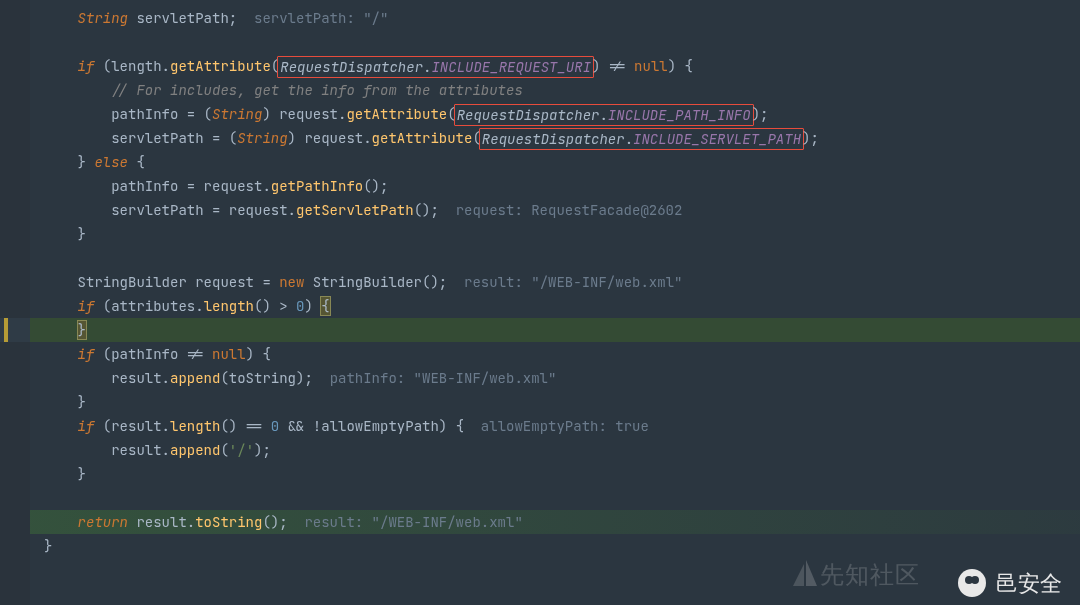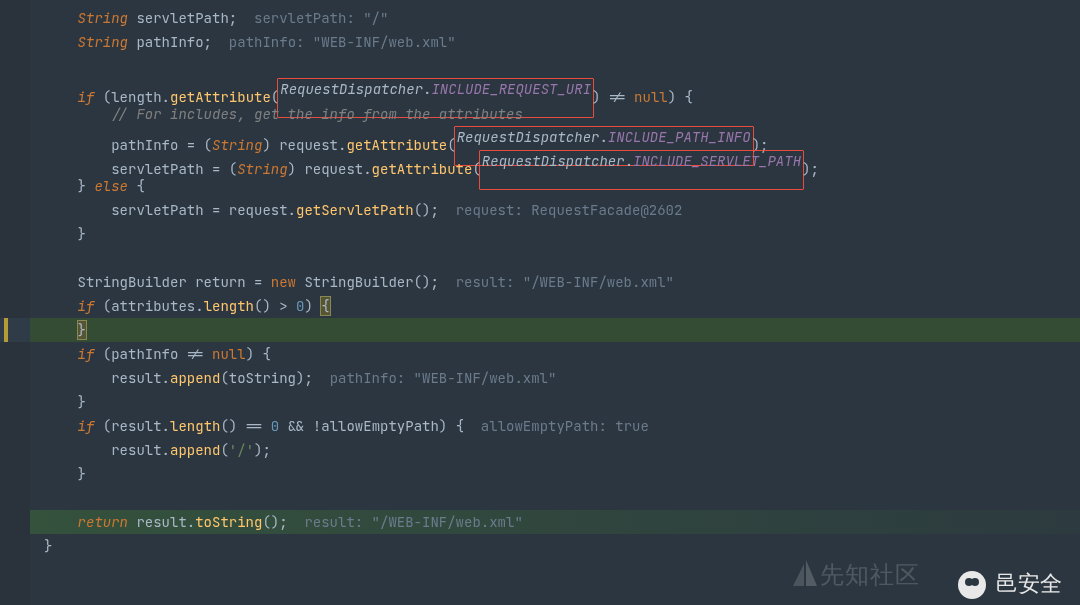--- a/index.html
+++ b/index.html
@@ -11,56 +11,56 @@
 .kw { color:#cc7832; font-style:italic; }
 .method { color:#ffc66d; }
 .str { color:#6a8759; }
 .cmt { color:#808080; font-style:italic;text-align:right; }
 .hint { color:#6b7b8c; }
 .type { color:#a9b7c6; }
 .null { color:#cc7832; }
 .new { color:#cc7832; }
 .num { color:#6897bb; }
 .fld { color:#9876aa; font-style:italic; }
-.box { border:1px solid #e74c3c; border-radius:1px; display:inline-block; padding:0 2px; margin:0 -2px; line-height:20px; height:40px; vertical-align:middle; }
+.box { border:1px solid #e74c3c; border-radius:1px; display:inline-block; padding:0 2px; margin:0 -2px; line-height:20px; height:22px; vertical-align:middle; }
 .hlgreen { background:#344b34; }
 .retline { background:linear-gradient(90deg, rgba(58,100,58,0.6), rgba(58,100,58,0.1)); }
 .brace-match { background:#555533; outline:1px solid #888855; }
 .caret-strip { position:absolute; left:-30px; width:30px; height:24px; background:#2f3b46; }
 .gm-y { position:absolute; left:-26px; width:4px; height:24px; background:#b59b36; }
 .gm-y2 { position:absolute; left:-26px; width:4px; height:24px; background:#b59b36; }
-.watermark { position:absolute; right:18px; bottom:6px; display:flex; align-items:flex-end; gap:10px; }
+.watermark { position:absolute; right:18px; bottom:6px; display:flex; align-items:flex-start; gap:10px; }
 .watermark .bubble { width:28px; height:28px; background:#e8e8e8; border-radius:50%; position:relative; }
 .watermark .bubble::after { content:""; position:absolute; top:7px; left:7px; width:8px; height:8px; border-radius:50%; background:#2b3640; box-shadow: 6px 0 0 #2b3640; }
 .watermark .txt { color:#e8e8e8; font-family:"Microsoft YaHei","PingFang SC",sans-serif; font-size:22px; }
 .watermark2 { position:absolute; right:160px; bottom:14px; display:flex; align-items:center; opacity:0.20; }
 .watermark2 .logo { width:30px; height:30px; position:relative; }
 .watermark2 .logo::before { content:""; position:absolute; left:3px; top:4px; width:0; height:0; border-left:11px solid transparent; border-bottom:22px solid #d0d0d0; }
 .watermark2 .logo::after { content:""; position:absolute; left:16px; top:0; width:0; height:0; border-right:11px solid transparent; border-bottom:26px solid #f0f0f0; }
 .watermark2 .txt { color:#e0e0e0; font-family:"Microsoft YaHei","PingFang SC",sans-serif; font-size:24px; letter-spacing:1px; }
 </style>
 </head>
 <body>
 
 <div class="editor">
   <div class="gutter"></div>
   <div class="code">
 
     <div class="line">    <span class="kw">String</span><span> servletPath;  </span><span class="hint">servletPath: "/"</span></div>
-    <div class="line">    <span class="kw">String</span><span> pathInfo;  </span><span class="hint">pathInfo: "WEB-INF/web.xml"</span></div>
     <div class="line"></div>
     <div class="line">    <span class="kw">if</span><span> (length.</span><span class="method">getAttribute</span><span>(</span><span class="box"><span class="type" style="font-style:italic;">RequestDispatcher</span><span>.</span><span class="fld">INCLUDE_REQUEST_URI</span></span><span>) != </span><span class="null">null</span><span>) {</span></div>
     <div class="line">        <span class="cmt">// For includes, get the info from the attributes</span></div>
     <div class="line">        <span>pathInfo = (</span><span class="kw">String</span><span>) request.</span><span class="method">getAttribute</span><span>(</span><span class="box"><span class="type" style="font-style:italic;">RequestDispatcher</span><span>.</span><span class="fld">INCLUDE_PATH_INFO</span></span><span>);</span></div>
     <div class="line">        <span>servletPath = (</span><span class="kw">String</span><span>) request.</span><span class="method">getAttribute</span><span>(</span><span class="box"><span class="type" style="font-style:italic;">RequestDispatcher</span><span>.</span><span class="fld">INCLUDE_SERVLET_PATH</span></span><span>);</span></div>
     <div class="line">    <span>} </span><span class="kw">else</span><span> {</span></div>
+    <div class="line">        <span>pathInfo = request.</span><span class="method">getPathInfo</span><span>();</span></div>
     <div class="line">        <span>servletPath = request.</span><span class="method">getServletPath</span><span>();  </span><span class="hint">request: RequestFacade@2602</span></div>
     <div class="line">    <span>}</span></div>
     <div class="line"></div>
-    <div class="line">    <span class="type">StringBuilder</span><span> return = </span><span class="new">new</span><span> StringBuilder();  </span><span class="hint">result: "/WEB-INF/web.xml"</span></div>
+    <div class="line">    <span class="type">StringBuilder</span><span> request = </span><span class="new">new</span><span> StringBuilder();  </span><span class="hint">result: "/WEB-INF/web.xml"</span></div>
     <div class="line">    <span class="kw">if</span><span> (attributes.</span><span class="method">length</span><span>() &gt; </span><span class="num">0</span><span>) </span><span class="brace-match">{</span></div>
     <div class="line hlgreen"><span class="caret-strip"></span><span class="gm-y2"></span>    <span class="brace-match">}</span></div>
     <div class="line">    <span class="kw">if</span><span> (pathInfo != </span><span class="null">null</span><span>) {</span></div>
     <div class="line">        <span>result.</span><span class="method">append</span><span>(toString);  </span><span class="hint">pathInfo: "WEB-INF/web.xml"</span></div>
     <div class="line">    <span>}</span></div>
     <div class="line">    <span class="kw">if</span><span> (result.</span><span class="method">length</span><span>() == </span><span class="num">0</span><span> &amp;&amp; !allowEmptyPath) {  </span><span class="hint">allowEmptyPath: true</span></div>
     <div class="line">        <span>result.</span><span class="method">append</span><span>(</span><span class="str">'/'</span><span>);</span></div>
     <div class="line">    <span>}</span></div>
     <div class="line"></div>
     <div class="line retline">    <span class="kw">return</span><span> result.</span><span class="method">toString</span><span>();  </span><span class="hint">result: "/WEB-INF/web.xml"</span></div>

